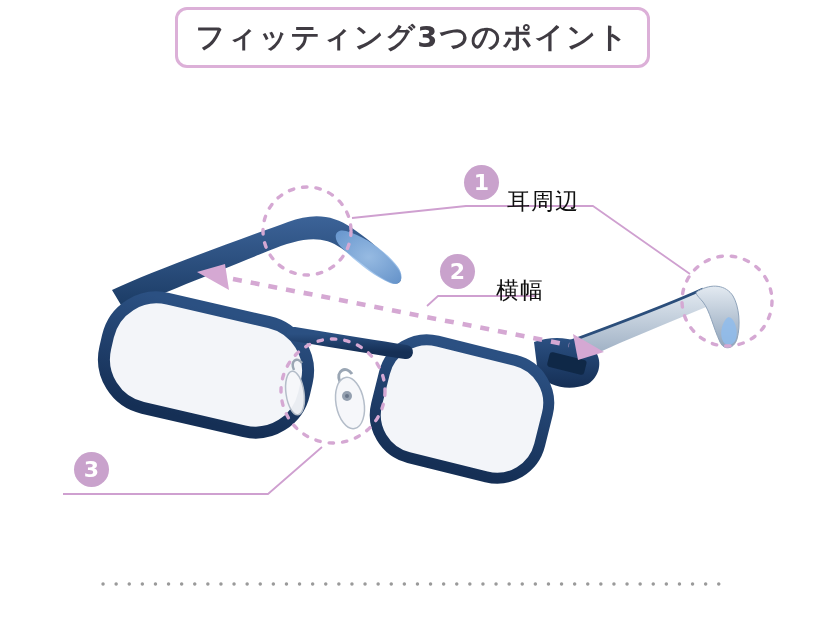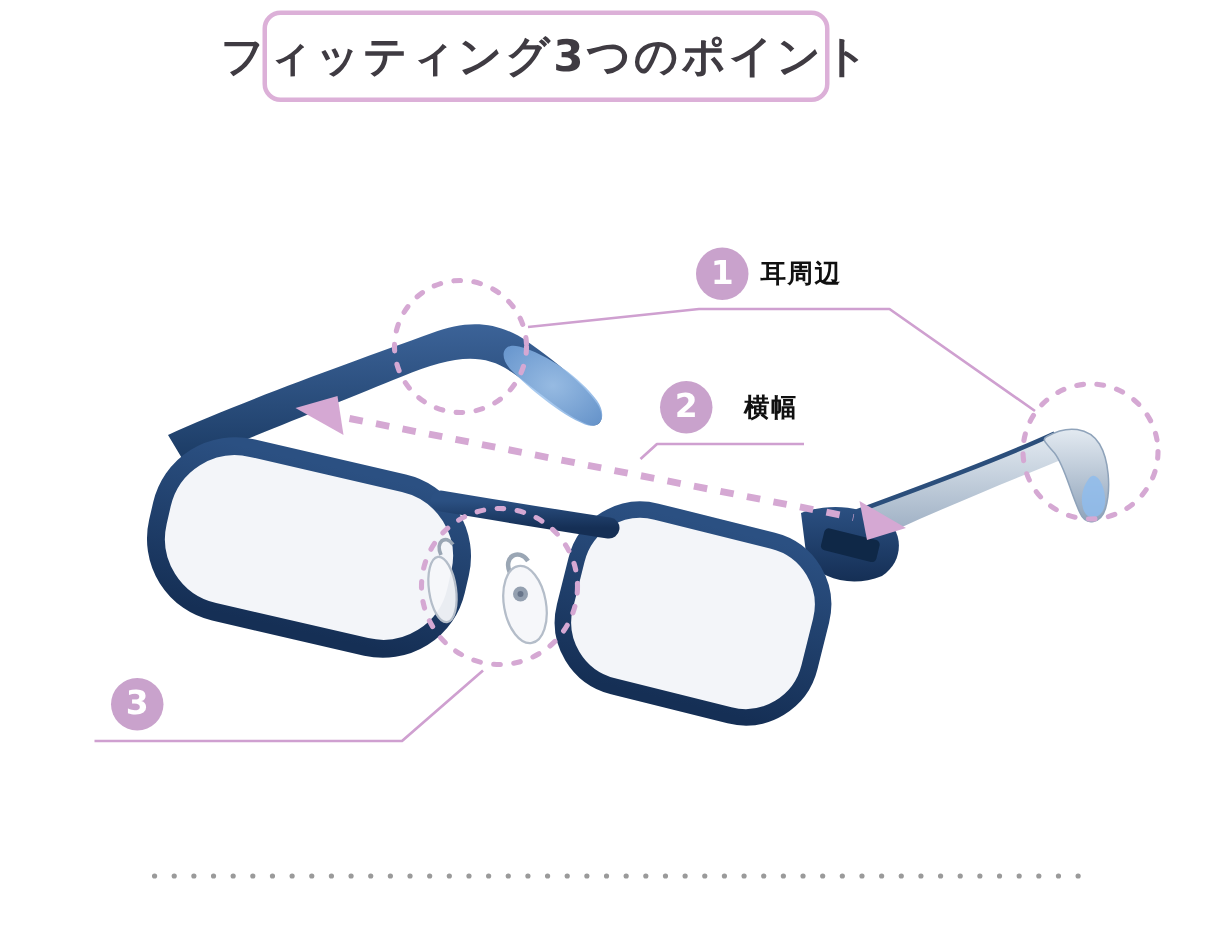--- a/index.html
+++ b/index.html
@@ -1,27 +1,27 @@
 <!DOCTYPE html>
 <html style="--accent-purple: #c9a2cc; --line-purple: #d5a8d3; --connector-purple: #cfa0d0; --dot-gray: #9a9a9a; --title-border: #dcb0d8; --title-text: #3f3b42; --label-text: #101010; --frame-navy: #1e3c66; --temple-tip-blue: #8fbcec;"><head>
 <meta charset="utf-8">
 <style>
   html,body{margin:0;padding:0;background:#fff;}
   .canvas{position:relative;width:818px;height:619px;background:#fff;overflow:hidden;
           font-family:"DejaVu Sans","Liberation Sans",sans-serif;}
   .canvas svg{position:absolute;left:0;top:0;}
-  .title-box{position:absolute;left:175px;top:7px;width:378px;height:61px;box-sizing:border-box;
+  .title-box{position:absolute;left:175px;top:7px;width:475px;height:61px;box-sizing:border-box;
              background:#fff;border:3px solid var(--title-border,#dcb0d8);border-radius:12px;
              display:flex;align-items:center;justify-content:center;}
   .title-text{font-size:29px;font-weight:600;color:var(--title-text,#3f3b42);letter-spacing:2px;white-space:nowrap;}
   .badge{position:absolute;width:35px;height:35px;border-radius:50%;
          background:var(--accent-purple,#c9a2cc);color:#fff;display:flex;align-items:center;justify-content:center;
          font-size:22px;font-weight:700;}
-  .label{position:absolute;font-size:17px;font-weight:700;color:var(--label-text,#101010);
-         letter-spacing:1px;white-space:nowrap;line-height:27px;}
+  .label{position:absolute;font-size:23px;font-weight:400;color:var(--label-text,#101010);
+         letter-spacing:1px;white-space:nowrap;line-height:27px;margin-top:18px;}
   .dash{stroke:var(--line-purple,#d5a8d3);stroke-width:3.4;stroke-dasharray:4.5 9;stroke-linecap:round;fill:none;}
   .dashArrow{stroke:var(--line-purple,#d5a8d3);stroke-width:4.6;stroke-dasharray:9 9;fill:none;}
   .head{fill:var(--line-purple,#d5a8d3);}
   .conn{stroke:var(--connector-purple,#cfa0d0);stroke-width:1.8;fill:none;stroke-linejoin:round;}
   .dots{stroke:var(--dot-gray,#9a9a9a);stroke-width:3.4;stroke-dasharray:0.1 13;stroke-linecap:round;}
 </style>
 </head>
 <body>
 
 <div class="canvas">

